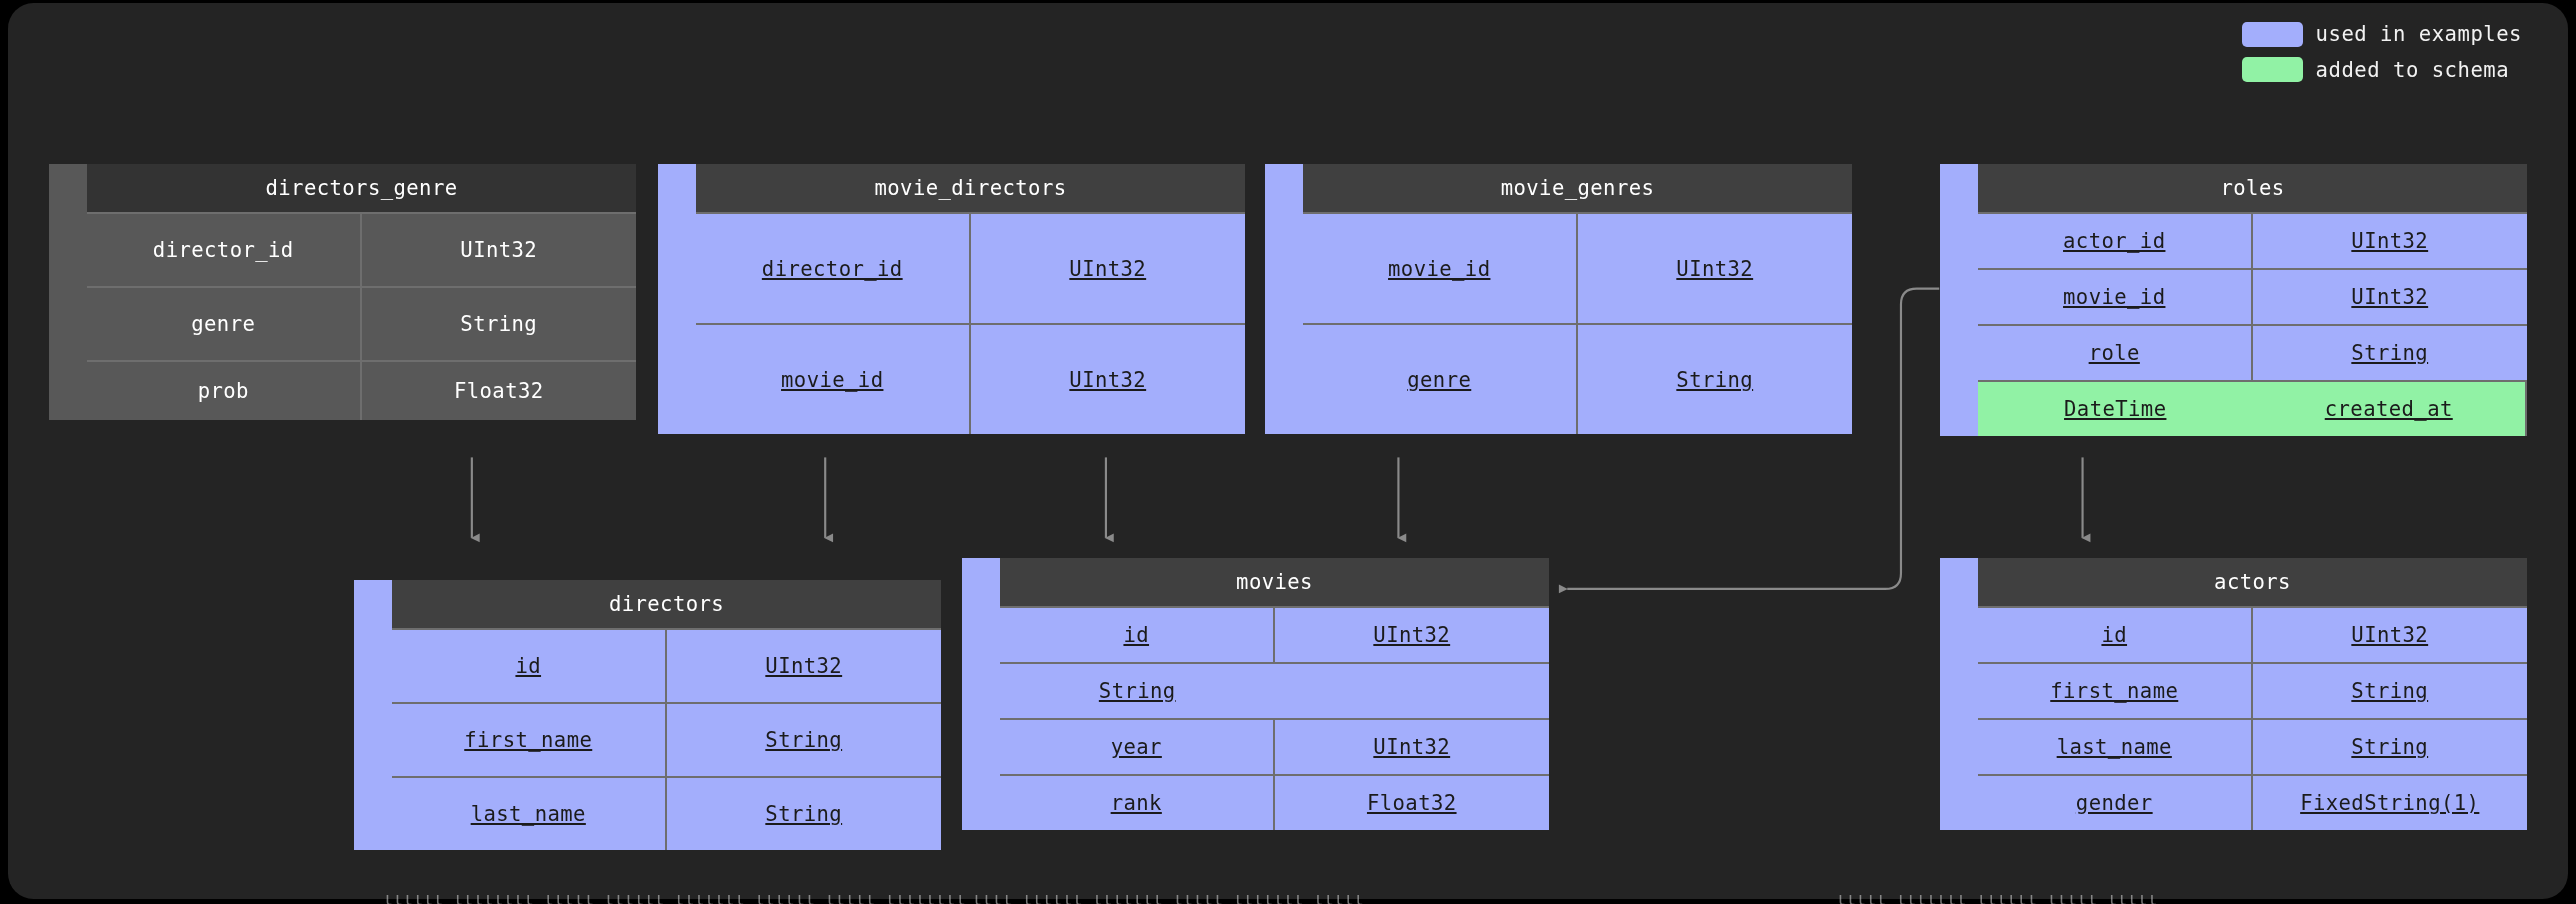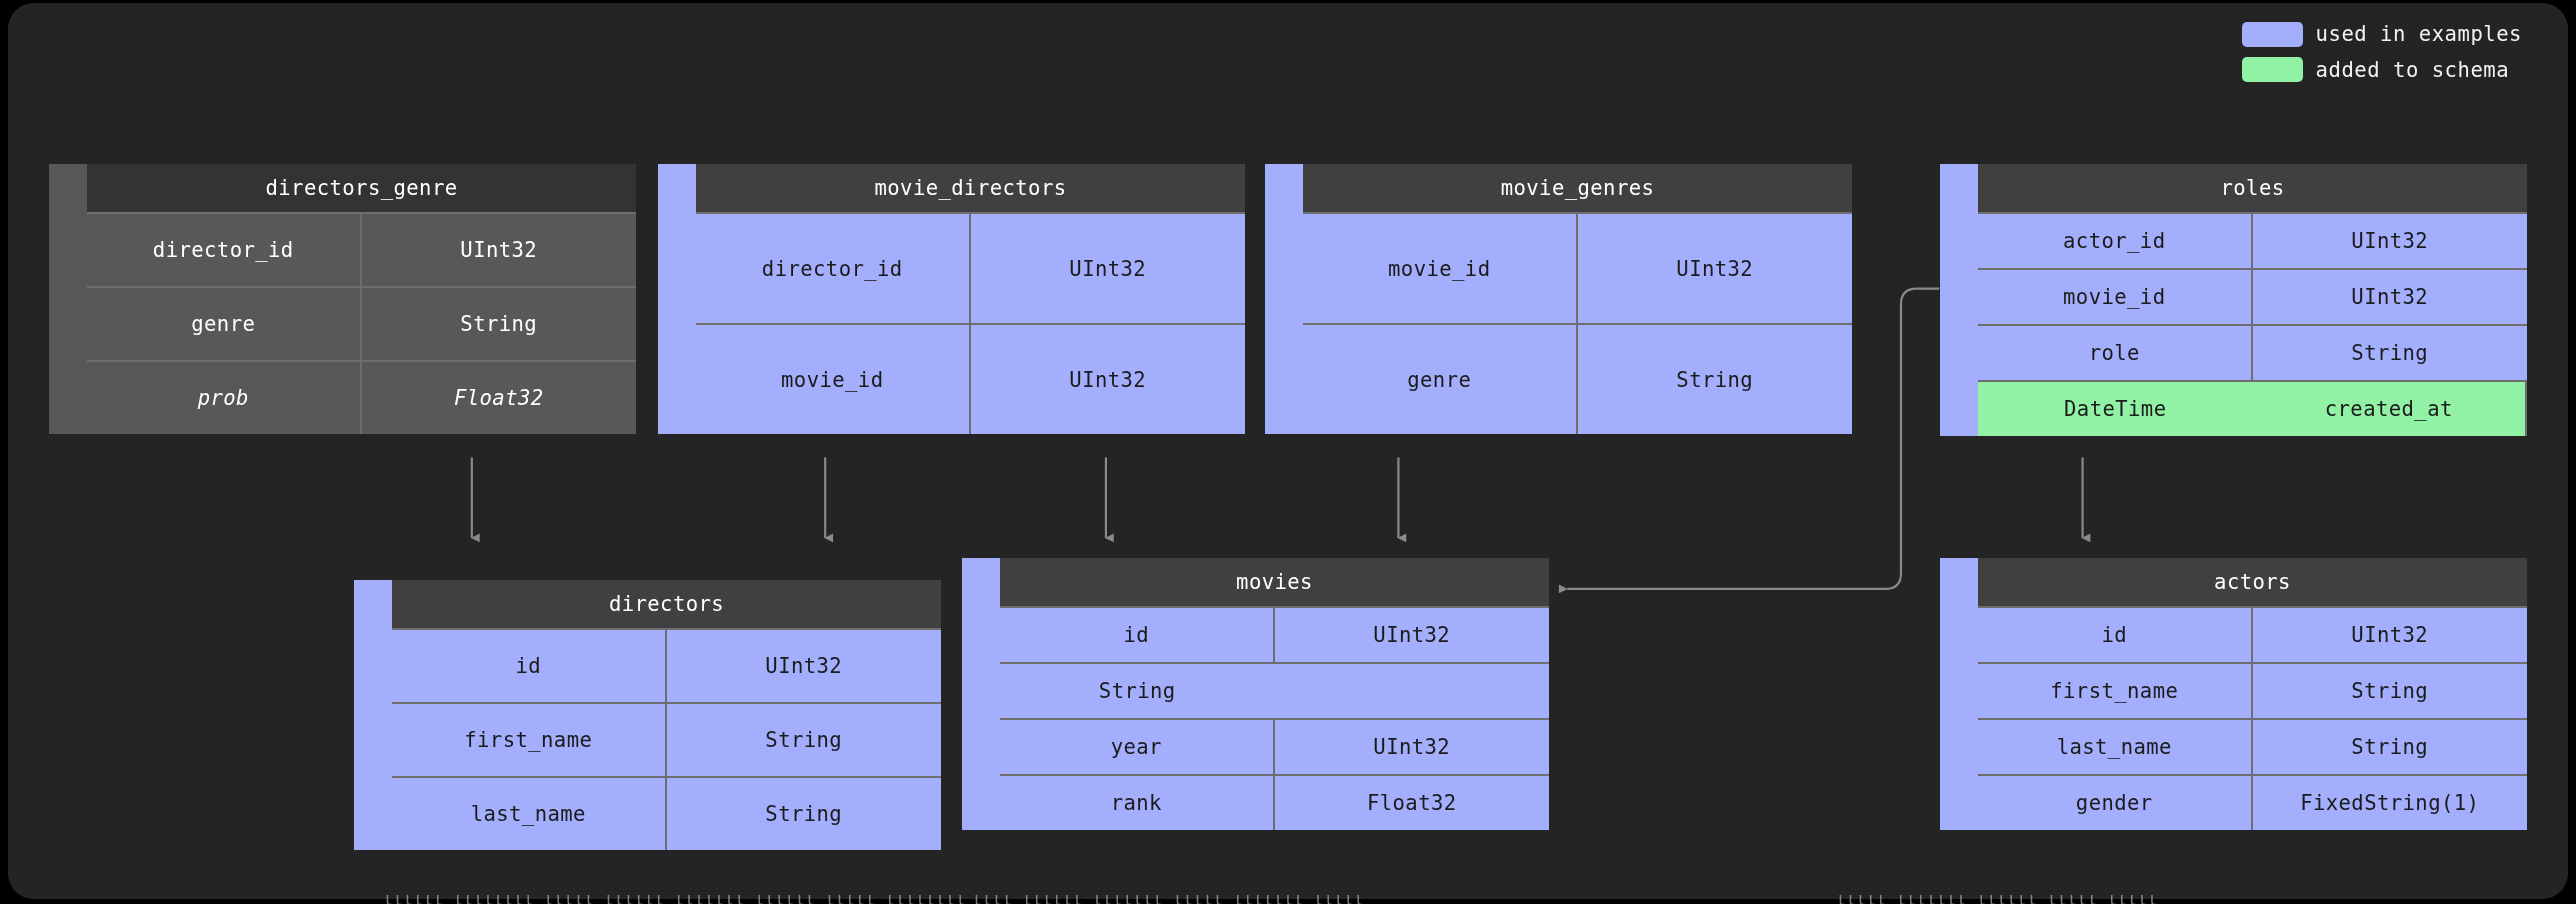--- a/index.html
+++ b/index.html
@@ -95,21 +95,21 @@
     width: 50%;
     border-right: 2px solid #6e6e6e;
   }
   .cell-type {
     width: 50%;
   }
 
   
   .theme-blue { background: #a3aefc; }
   .theme-blue .tbl-header { background: #404040; }
-  .theme-blue .cell { background: #a3aefc; }
+  .theme-blue .cell { background: #a3aefc; text-decoration: underline; }
 
   
   .theme-gray { background: #585858; }
   .theme-gray .tbl-header { background: #333333; }
   .theme-gray .cell { background: #585858; color: #ffffff; }
 
   
   .row-green .cell { background: #91f2a5; color: #1b1b1b; }
 
   
@@ -186,21 +186,21 @@
   <div class="table theme-gray" style="left:49px; top:164px; width:587px;">
     <div class="tbl-header">directors_genre</div>
     <div class="tbl-row" style="height:74px;">
       <div class="cell cell-name">director_id</div>
       <div class="cell cell-type">UInt32</div>
     </div>
     <div class="tbl-row" style="height:74px;">
       <div class="cell cell-name">genre</div>
       <div class="cell cell-type">String</div>
     </div>
-    <div class="tbl-row" style="height:74px;font-style:italic;">
+    <div class="tbl-row" style="height:60px;">
       <div class="cell cell-name">prob</div>
       <div class="cell cell-type">Float32</div>
     </div>
   </div>
 
   <div class="table theme-blue" style="left:658px; top:164px; width:587px;">
     <div class="tbl-header">movie_directors</div>
     <div class="tbl-row" style="height:111px;">
       <div class="cell cell-name">director_id</div>
       <div class="cell cell-type">UInt32</div>

